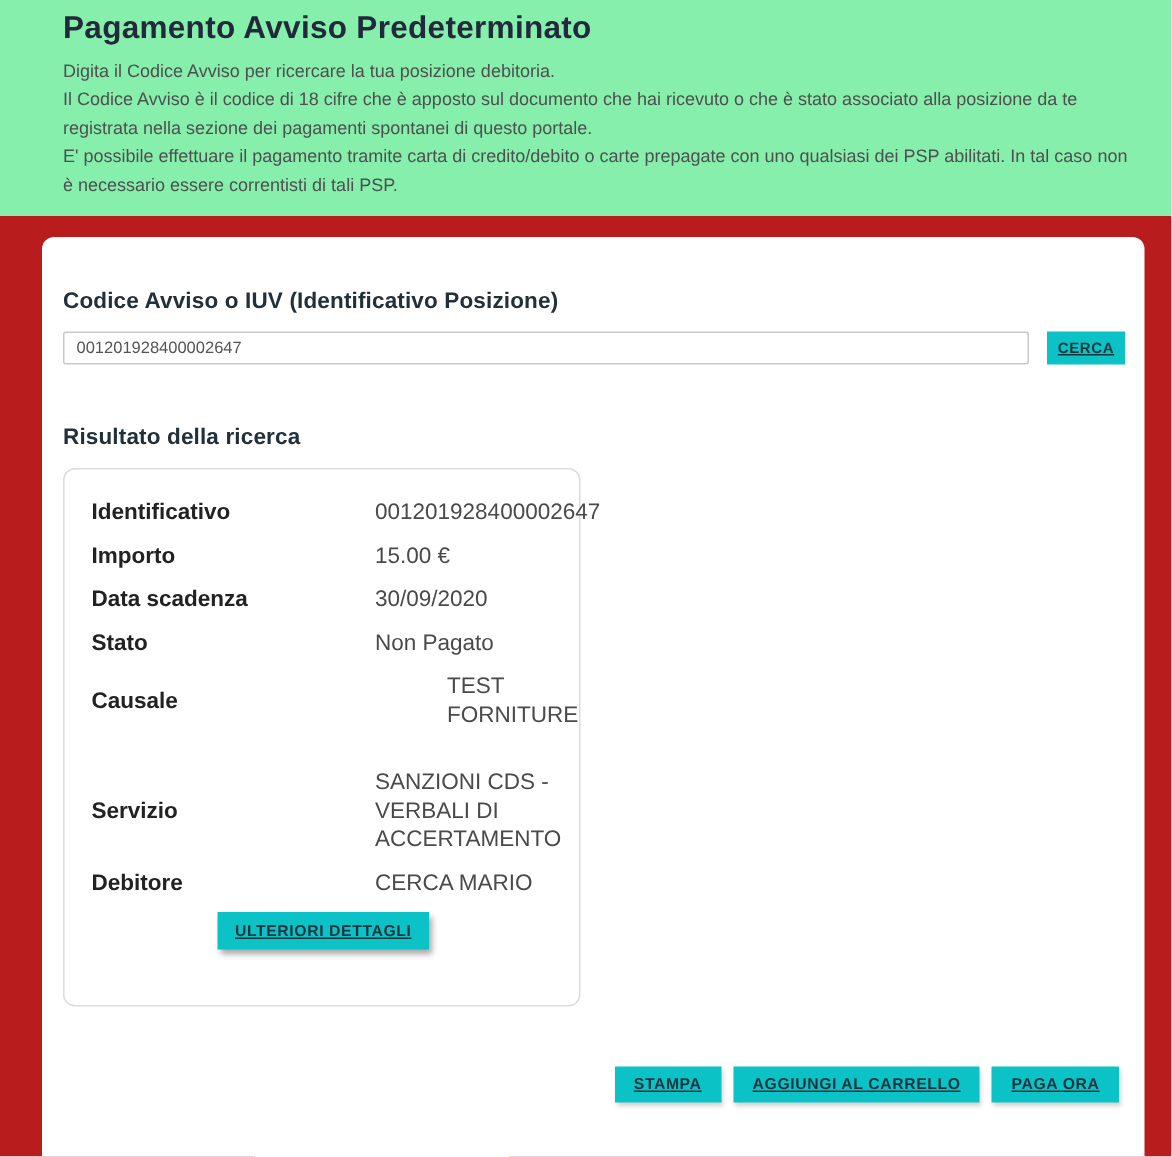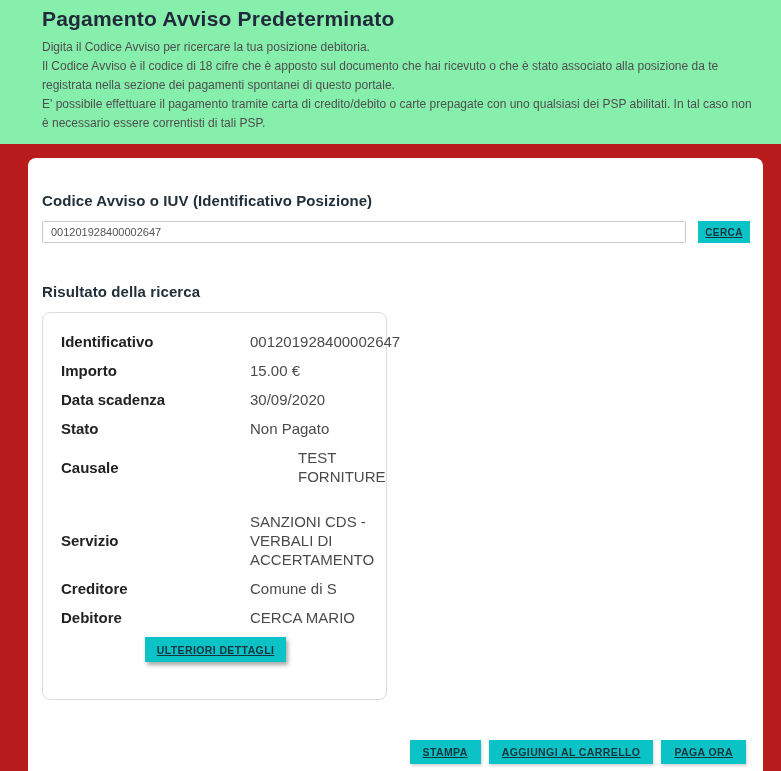--- a/index.html
+++ b/index.html
@@ -200,24 +200,20 @@
       <div class="result-row gap-after">
         <div class="row-label">Causale</div>
         <div class="row-value">TEST FORNITURE</div>
       </div>
 
       <div class="result-row">
         <div class="row-label">Servizio</div>
         <div class="row-value">SANZIONI CDS - VERBALI DI ACCERTAMENTO</div>
       </div>
 
-      <div class="result-row">
-        <div class="row-label">Creditore</div>
-        <div class="row-value">Comune di S</div>
-      </div>
 
       <div class="result-row">
         <div class="row-label">Debitore</div>
         <div class="row-value">CERCA MARIO</div>
       </div>
 
 
       <div class="details-btn-row">
         <button class="btn details-btn">ULTERIORI DETTAGLI</button>
       </div>

